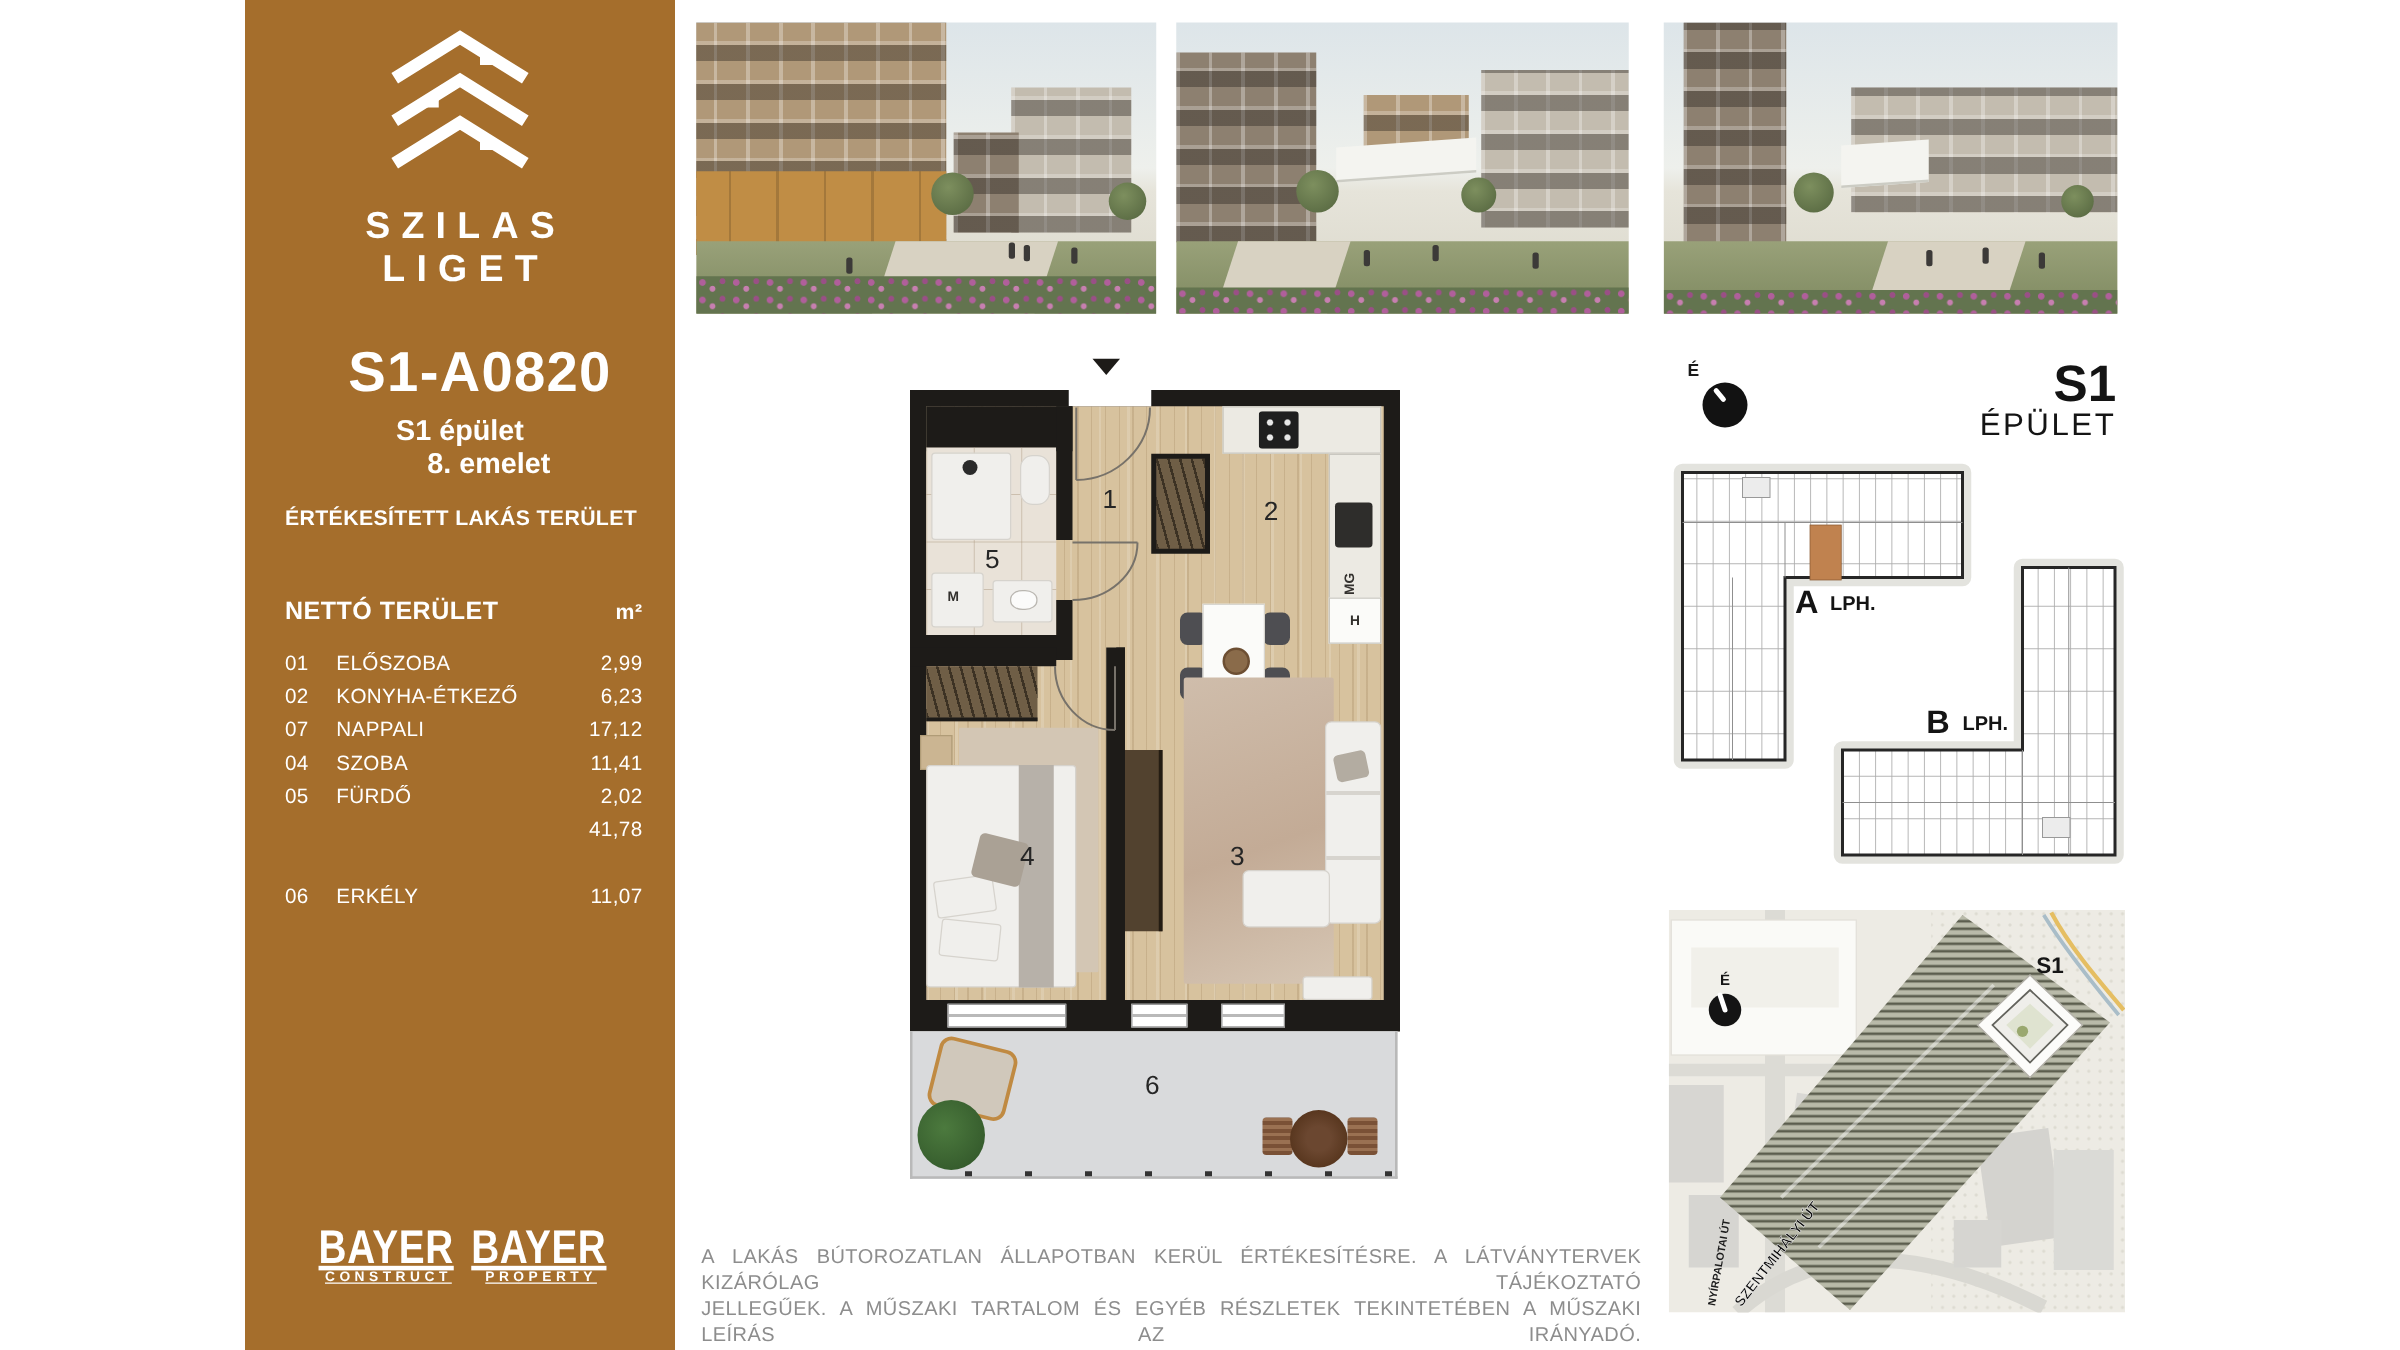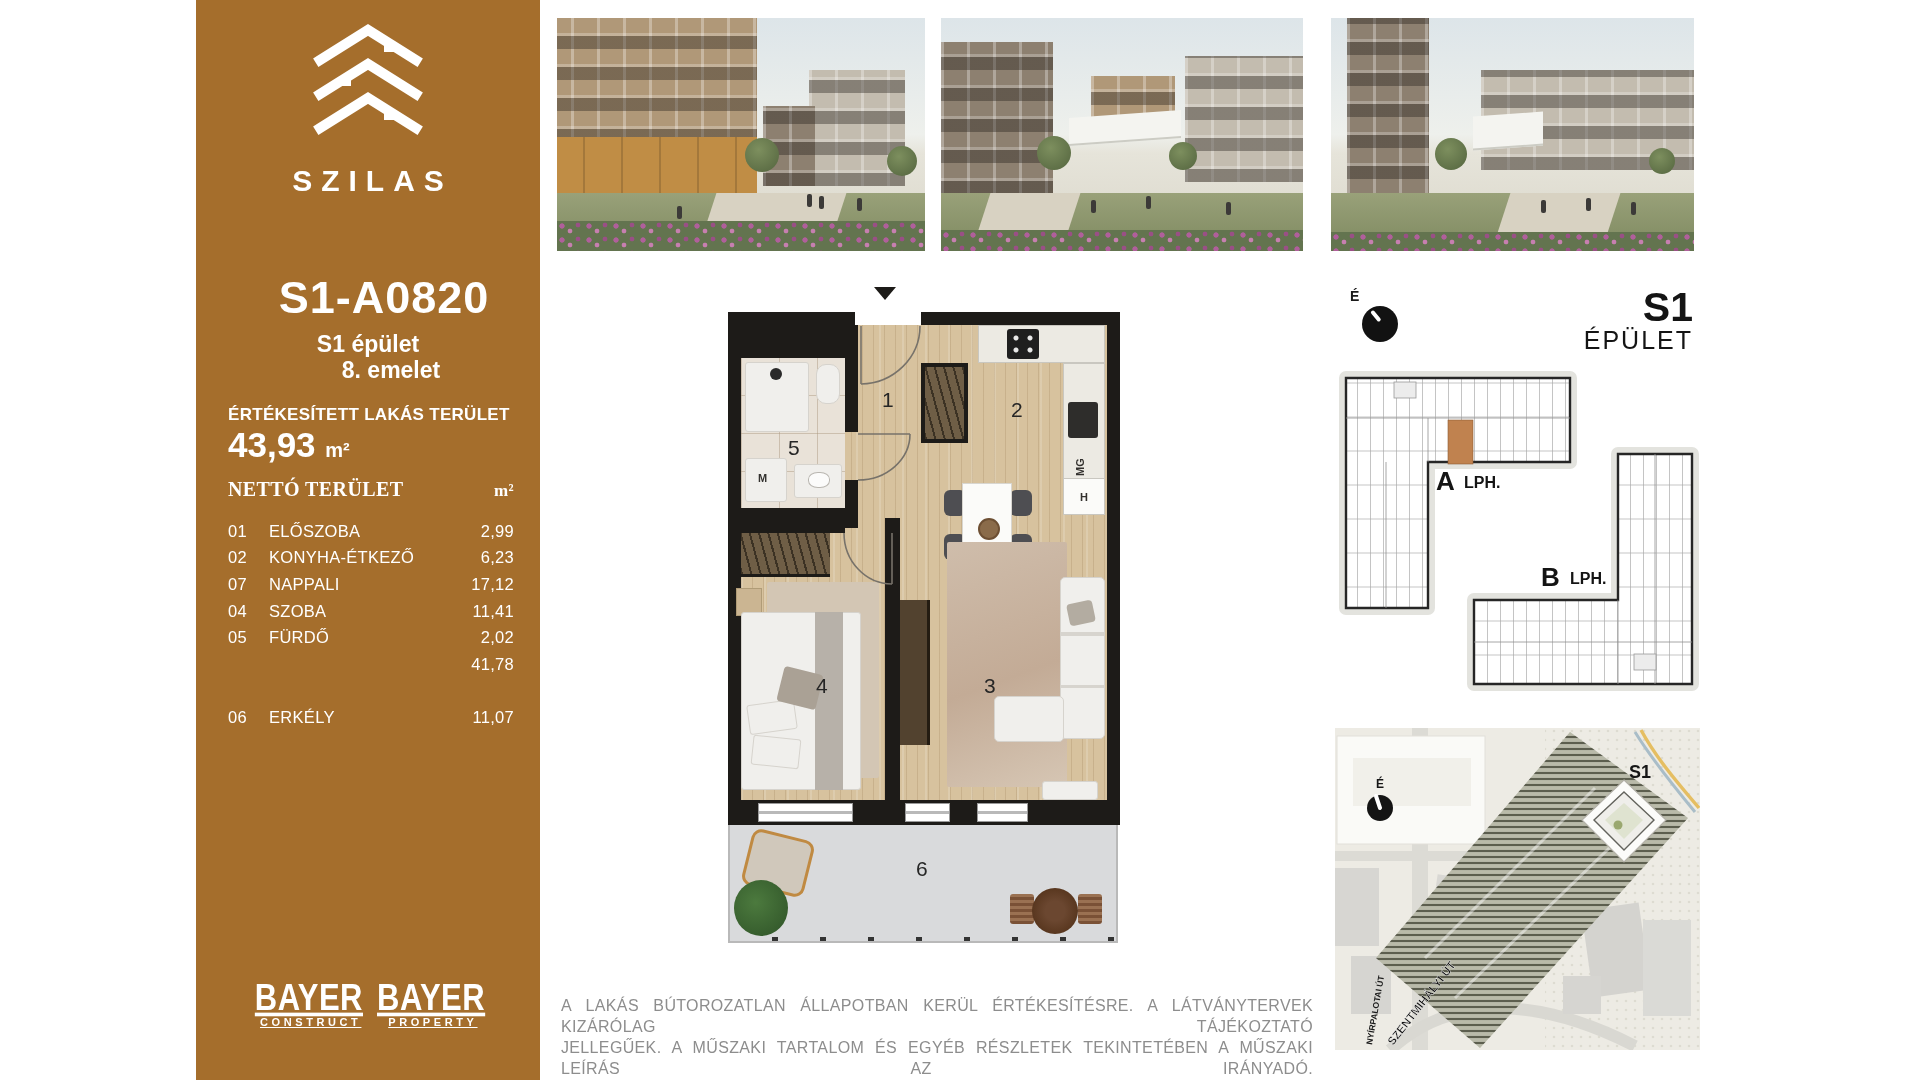--- a/index.html
+++ b/index.html
@@ -10,21 +10,21 @@
   
   .sidebar{left:196px;top:0;width:344px;height:1080px;background:#A56E2C;color:#ffffff;}
   .sidebar .blk{position:absolute;left:0;right:0;text-align:center;}
   .brand{font-size:30px;font-weight:600;letter-spacing:9px;line-height:35px;text-indent:9px;}
   .unitcode{font-size:45px;font-weight:800;letter-spacing:1px;margin-left:32px;}
   .subline{font-size:23px;font-weight:700;}
   .soldlbl{position:absolute;left:32px;right:26px;font-size:17px;font-weight:700;text-align:left;letter-spacing:.3px;}
   .soldval{position:absolute;left:32px;right:26px;text-align:left;font-weight:800;font-size:35px;}
   .soldval .u{font-size:20px;font-weight:700;}
   .thead{position:absolute;left:32px;right:26px;display:flex;justify-content:space-between;align-items:baseline;
-         font-size:20px;font-weight:800;letter-spacing:.4px;font-family:Liberation Serif, serif;}
+         font-size:20px;font-weight:800;letter-spacing:.4px;}
   .thead .u{font-size:17px;}
   .rows{position:absolute;left:32px;right:26px;}
   .trow{display:flex;align-items:center;height:26.6px;font-size:16.5px;font-weight:500;letter-spacing:.3px;}
   .trow .no{width:41px;}
   .trow .nm{flex:1;text-align:left;}
   .trow .val{text-align:right;}
   .trow.gap{margin-top:27px;}
   .logos{position:absolute;left:22px;right:18px;display:flex;justify-content:center;gap:14px;text-decoration:underline;}
   .blogo{text-align:center;}
   .blogo .b1{display:block;font-size:31px;font-weight:800;letter-spacing:.5px;transform:scaleY(1.22);line-height:30px;}
@@ -98,30 +98,27 @@
         </g>
         <g fill="#fff">
           <rect x="76" y="22" width="13" height="8"></rect>
           <rect x="30" y="56" width="13" height="8"></rect>
           <rect x="76" y="90" width="13" height="8"></rect>
         </g>
       </svg>
     </div>
     <div class="blk brand" style="top:163px;">
       <div>SZILAS</div>
+      <div>LIGET</div>
     </div>
     <div class="blk unitcode" style="top:272px;">S1-A0820</div>
     <div class="blk subline" style="top:331px;">S1 épület</div>
     <div class="blk subline" style="top:357px;padding-left:46px;">8. emelet</div>
 
     <div class="soldlbl" style="top:405px;">ÉRTÉKESÍTETT LAKÁS TERÜLET</div>
-    <div class="soldval" style="top:425px;">
-      <span>43,93</span>
-      <span class="u">m²</span>
-    </div>
 
     <div class="thead" style="top:478px;">
       <span>NETTÓ TERÜLET</span>
       <span class="u">m²</span>
     </div>
 
     <div class="rows" style="top:518px;">
       <div class="trow">
         <span class="no">01</span>
         <span class="nm">ELŐSZOBA</span>

